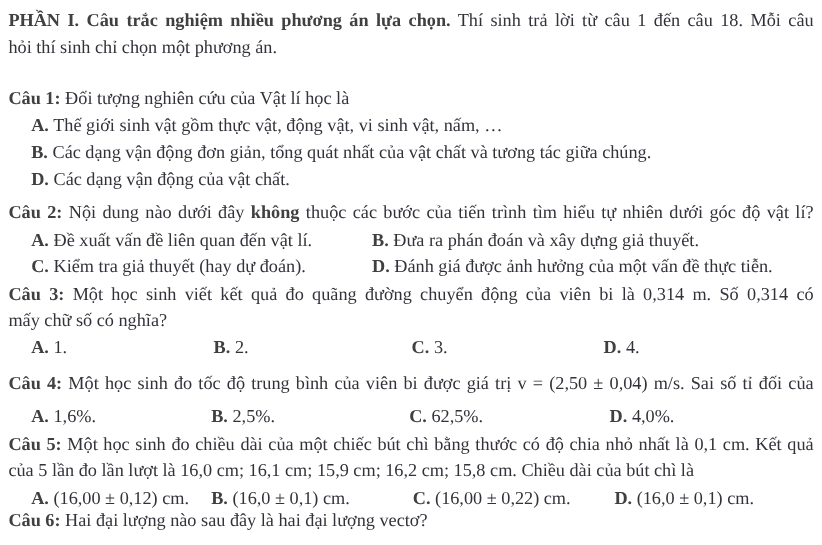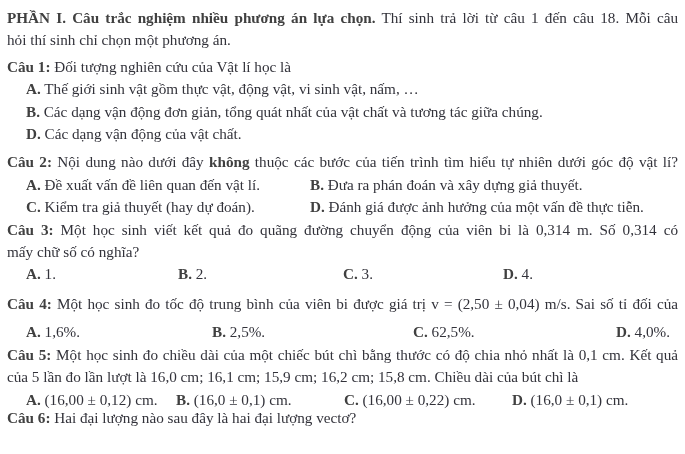--- a/index.html
+++ b/index.html
@@ -9,24 +9,24 @@
     font-size: 15.2px; line-height: 22.4px;
     color: #32323a;
   }
   .page { padding: 7px 7px 0 7px; width: 671px; filter: blur(0.22px); }
   b { font-weight: bold; color: #404040; }
   .line { white-space: nowrap; }
   .just { text-align: justify; text-align-last: justify; }
   .opt { padding-left: 19px; }
   .grid2 { display: grid; grid-template-columns: 284px 1fr; padding-left: 19px; }
   .grid4a { display: grid; grid-template-columns: 152px 165px 160px 1fr; padding-left: 19px; }
-  .grid4b { display: grid; grid-template-columns: 150px 165px 167px 1fr; padding-left: 19px; gap: 36px; }
+  .grid4b { display: grid; grid-template-columns: 150px 165px 167px 1fr; padding-left: 19px; }
   .grid4c { display: grid; grid-template-columns: 150px 168px 168px 1fr; padding-left: 19px; }
   .cell { white-space: nowrap; }
-  #q1 { margin-top: 4px; }
+  #q1 { margin-top: 20px; }
   #q2 { margin-top: 6px; }
   #q4 { margin-top: 7px; }
   #q4opts { margin-top: 6px; }
   #q6 { margin-top: -4px; }
 </style>
 </head>
 <body>
 
 <div class="page">
 

